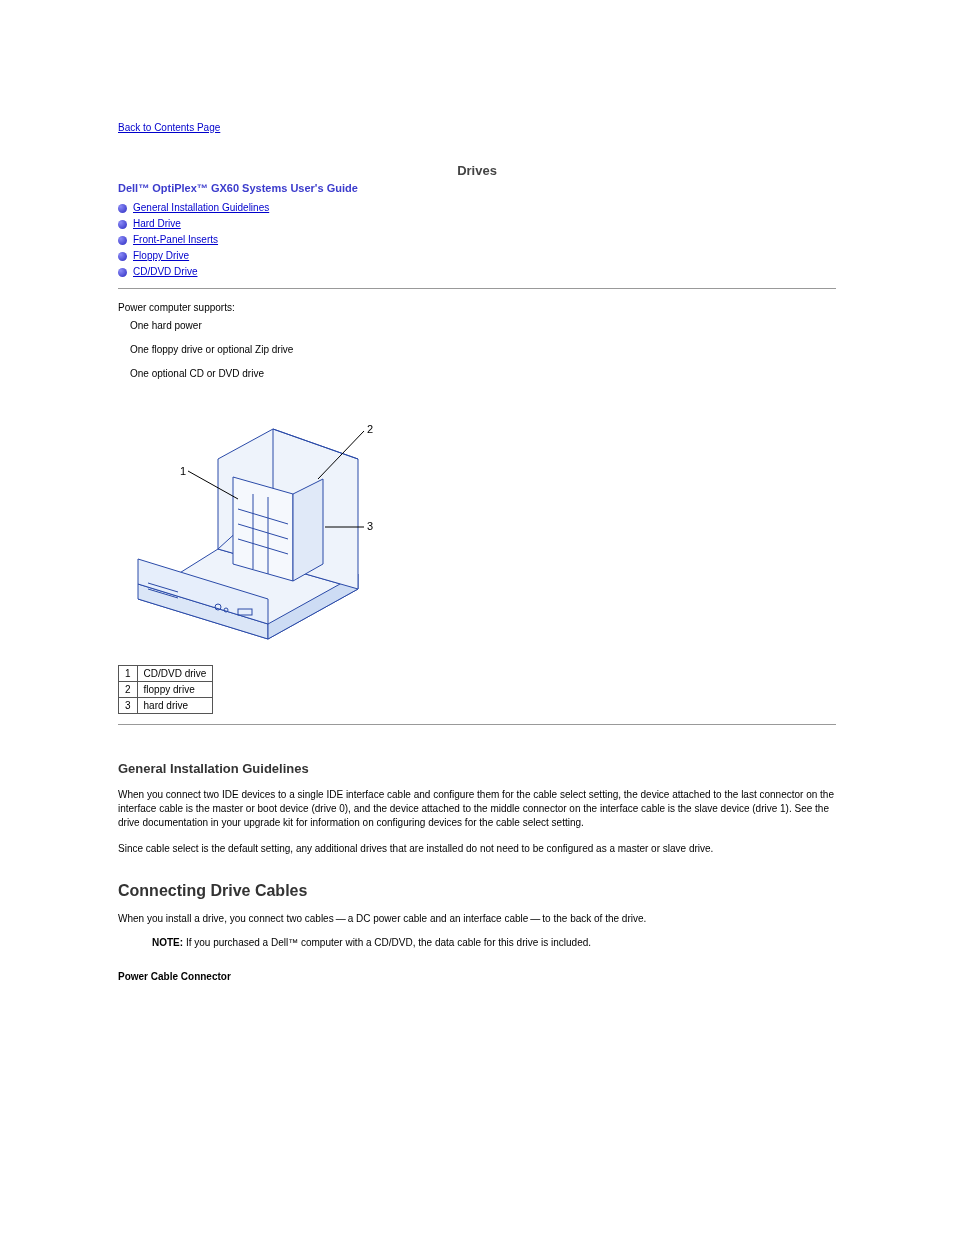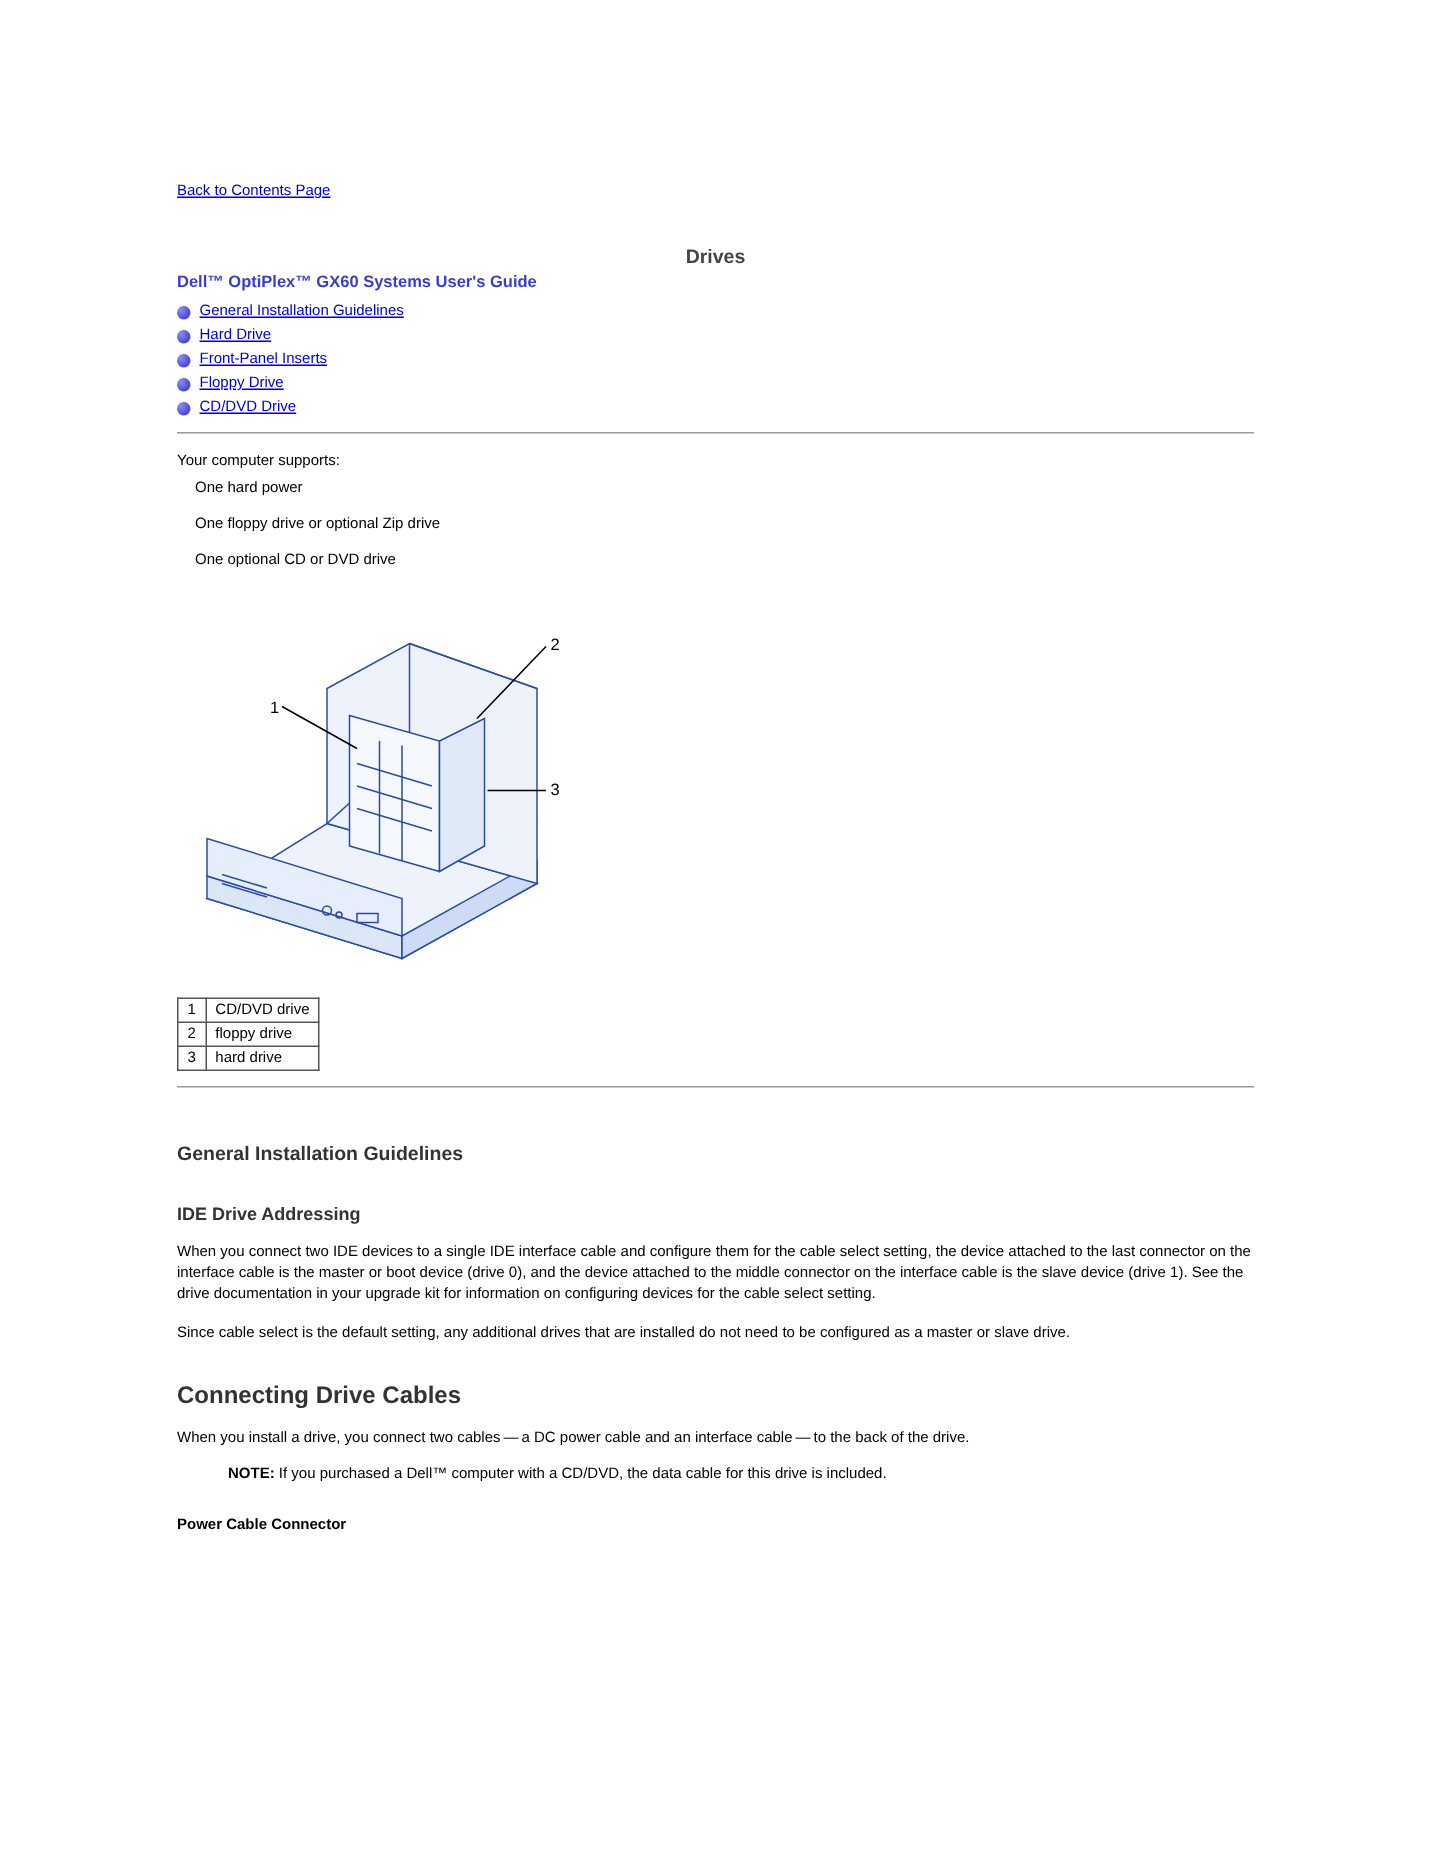--- a/index.html
+++ b/index.html
@@ -138,21 +138,21 @@
       <a href="#">Floppy Drive</a>
     </div>
     <div class="toc-row">
       <span class="bullet"></span>
       <a href="#">CD/DVD Drive</a>
     </div>
   </div>
 
   <hr class="hr">
 
-  <div class="para">Your computer supports:</div>
+  <div class="para">Power computer supports:</div>
   <ol class="steps" style="list-style:none;padding-left:12px;margin-top:4px">
     <li>One hard power</li>
     <li>One floppy drive or optional Zip drive</li>
     <li>One optional CD or DVD drive</li>
   </ol>
 
   <div class="figure">
     <svg width="260" height="250" viewBox="0 0 260 250">
 
       <polygon points="20,200 150,240 240,190 100,150" fill="#eef3fb" stroke="#2a4aa8" stroke-width="1"></polygon>
@@ -204,21 +204,20 @@
       <td class="num">3</td>
       <td class="txt">hard drive</td>
     </tr>
   </tbody>
     </table>
 
   <hr class="hr" style="margin-top:10px">
 
   <div class="section-title">General Installation Guidelines</div>
 
-  <div class="section-title" style="font-size:12px;margin-top:26px">IDE Drive Addressing</div>
   <div class="para">When you connect two IDE devices to a single IDE interface cable and configure them for the cable select setting, the device attached to the last connector on the interface cable is the master or boot device (drive 0), and the device attached to the middle connector on the interface cable is the slave device (drive 1). See the drive documentation in your upgrade kit for information on configuring devices for the cable select setting.</div>
   <div class="para">Since cable select is the default setting, any additional drives that are installed do not need to be configured as a master or slave drive.</div>
 
   <div class="section-title" style="font-size:16px;margin-top:26px">Connecting Drive Cables</div>
   <div class="para">
     <span>When you install a drive, you connect two cables</span><span class="emdash">—</span><span>a DC power cable and an interface cable</span><span class="emdash">—</span><span>to the back of the drive.</span>
   </div>
 
   <div class="para para-note note-indent">
     <b>NOTE:</b>

